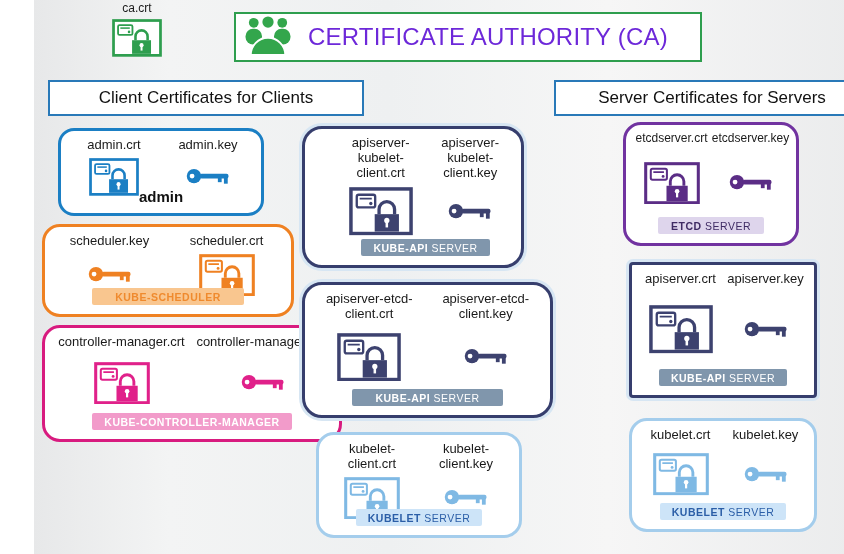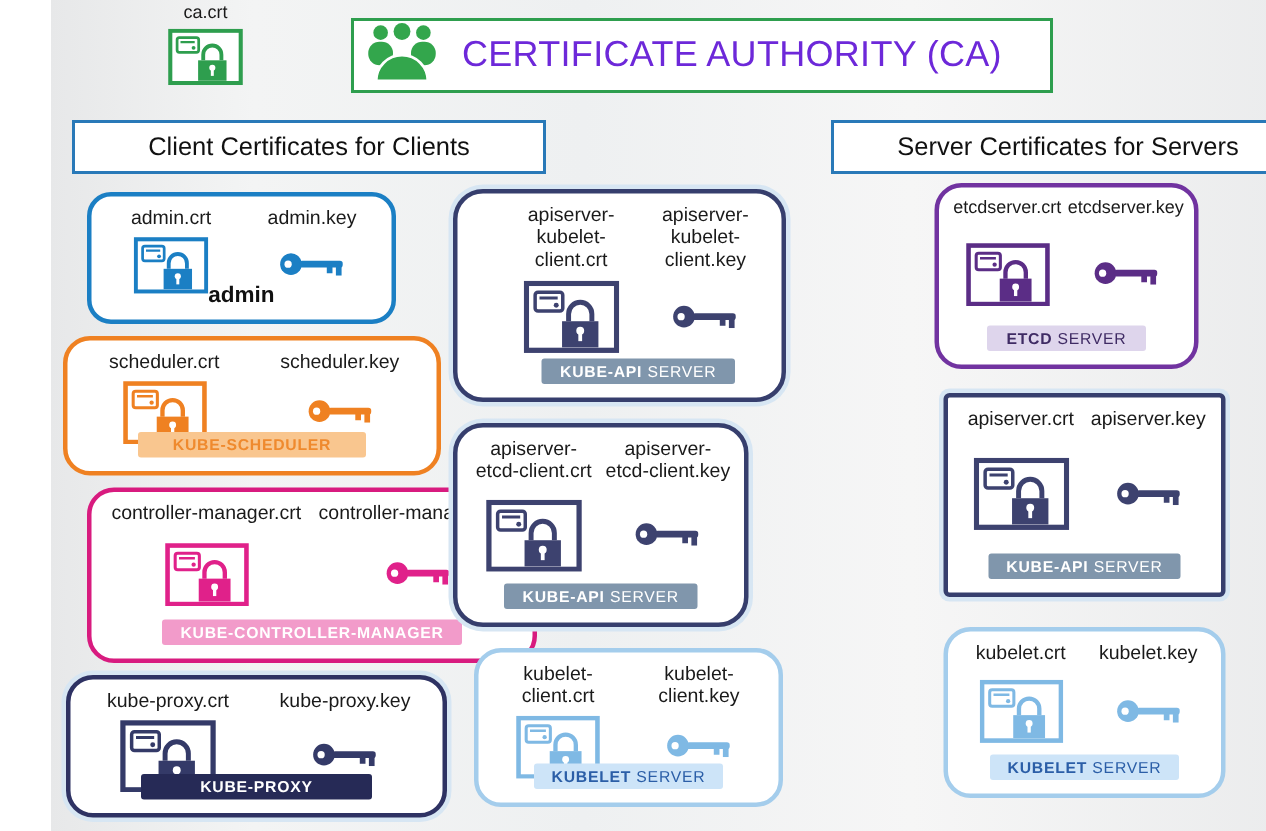--- a/index.html
+++ b/index.html
@@ -133,40 +133,40 @@
             </svg>
           </div>
       </div>
     </div>
     <div class="band band-plain"><b>admin</b><span></span></div>
   </div>
 
   <div class="card c-orange" style="left:8px;top:224px;width:252px;height:93px;">
     <div class="cols">
       <div class="cell">
+        <div class="lbl">scheduler.key</div>
+        <div class="iconwrap">
+            <svg class="key" viewBox="0 0 58 26">
+              <use href="#i-key"></use>
+            </svg>
+          </div>
+      </div>
+      <div class="cell">
         <div class="lbl">scheduler.crt</div>
         <div class="iconwrap">
             <svg class="cert" viewBox="0 0 66 50">
               <use href="#i-cert"></use>
             </svg>
           </div>
       </div>
-      <div class="cell">
-        <div class="lbl">scheduler.key</div>
-        <div class="iconwrap">
-            <svg class="key" viewBox="0 0 58 26">
-              <use href="#i-key"></use>
-            </svg>
-          </div>
-      </div>
     </div>
     <div class="band band-orange"><b>KUBE-SCHEDULER</b><span></span></div>
   </div>
 
-  <div class="card c-pink" style="left:24px;top:325px;width:300px;height:117px;">
+  <div class="card c-pink" style="left:8px;top:325px;width:300px;height:117px;">
     <div class="cols">
       <div class="cell">
         <div class="lbl">controller-manager.crt</div>
         <div class="iconwrap">
             <svg class="cert" viewBox="0 0 66 50">
               <use href="#i-cert"></use>
             </svg>
           </div>
       </div>
       <div class="cell">
@@ -174,167 +174,146 @@
         <div class="iconwrap">
             <svg class="key" viewBox="0 0 58 26">
               <use href="#i-key"></use>
             </svg>
           </div>
       </div>
     </div>
     <div class="band band-pink"><b>KUBE-CONTROLLER-MANAGER</b><span></span></div>
   </div>
 
-  <div class="card c-navy halo" style="left:10px;top:450px;width:254px;height:95px;">
-    <div class="cols">
-      <div class="cell">
-        <div class="lbl">kube-proxy.crt</div>
+
+  <div class="card c-mnavy halo" style="left:268px;top:126px;width:222px;height:142px;border-radius:20px;padding-left:25px;">
+    <div class="cols">
+      <div class="cell">
+        <div class="lbl">apiserver-kubelet-client.crt</div>
         <div class="iconwrap">
             <svg class="cert lg" viewBox="0 0 66 50">
               <use href="#i-cert"></use>
             </svg>
           </div>
       </div>
       <div class="cell">
-        <div class="lbl">kube-proxy.key</div>
-        <div class="iconwrap">
-            <svg class="key" viewBox="0 0 58 26">
-              <use href="#i-key"></use>
-            </svg>
-          </div>
-      </div>
-    </div>
-    <div class="band band-navy"><b>KUBE-PROXY</b><span></span></div>
-  </div>
-
-  <div class="card c-mnavy halo" style="left:268px;top:126px;width:222px;height:142px;border-radius:20px;padding-left:25px;">
-    <div class="cols">
-      <div class="cell">
-        <div class="lbl">apiserver-kubelet-client.crt</div>
+        <div class="lbl">apiserver-kubelet-client.key</div>
+        <div class="iconwrap">
+            <svg class="key" viewBox="0 0 58 26">
+              <use href="#i-key"></use>
+            </svg>
+          </div>
+      </div>
+    </div>
+    <div class="band band-slate"><b>KUBE-API</b><span> SERVER</span></div>
+  </div>
+
+  <div class="card c-mnavy halo" style="left:268px;top:282px;width:251px;height:136px;border-radius:20px;">
+    <div class="cols">
+      <div class="cell">
+        <div class="lbl">apiserver-etcd-client.crt</div>
         <div class="iconwrap">
             <svg class="cert lg" viewBox="0 0 66 50">
               <use href="#i-cert"></use>
             </svg>
           </div>
       </div>
       <div class="cell">
-        <div class="lbl">apiserver-kubelet-client.key</div>
+        <div class="lbl">apiserver-etcd-client.key</div>
         <div class="iconwrap">
             <svg class="key" viewBox="0 0 58 26">
               <use href="#i-key"></use>
             </svg>
           </div>
       </div>
     </div>
     <div class="band band-slate"><b>KUBE-API</b><span> SERVER</span></div>
   </div>
 
-  <div class="card c-mnavy halo" style="left:268px;top:282px;width:197px;height:136px;border-radius:20px;">
-    <div class="cols">
-      <div class="cell">
-        <div class="lbl">apiserver-etcd-client.crt</div>
+  <div class="card c-lblue" style="left:282px;top:432px;width:206px;height:106px;gap:42px;">
+    <div class="cols">
+      <div class="cell">
+        <div class="lbl">kubelet-client.crt</div>
+        <div class="iconwrap">
+            <svg class="cert" viewBox="0 0 66 50">
+              <use href="#i-cert"></use>
+            </svg>
+          </div>
+      </div>
+      <div class="cell">
+        <div class="lbl">kubelet-client.key</div>
+        <div class="iconwrap">
+            <svg class="key" viewBox="0 0 58 26">
+              <use href="#i-key"></use>
+            </svg>
+          </div>
+      </div>
+    </div>
+    <div class="band band-lblue"><b>KUBELET</b><span> SERVER</span></div>
+  </div>
+
+  <div class="card c-purple" style="left:589px;top:122px;width:176px;height:124px;">
+    <div class="cols">
+      <div class="cell">
+        <div class="lbl sm">etcdserver.crt</div>
+        <div class="iconwrap">
+            <svg class="cert" viewBox="0 0 66 50">
+              <use href="#i-cert"></use>
+            </svg>
+          </div>
+      </div>
+      <div class="cell">
+        <div class="lbl sm">etcdserver.key</div>
+        <div class="iconwrap">
+            <svg class="key" viewBox="0 0 58 26">
+              <use href="#i-key"></use>
+            </svg>
+          </div>
+      </div>
+    </div>
+    <div class="band band-lav"><b>ETCD</b><span> SERVER</span></div>
+  </div>
+
+  <div class="card c-mnavy halo" style="left:595px;top:262px;width:188px;height:136px;border-radius:4px;">
+    <div class="cols">
+      <div class="cell">
+        <div class="lbl">apiserver.crt</div>
         <div class="iconwrap">
             <svg class="cert lg" viewBox="0 0 66 50">
               <use href="#i-cert"></use>
             </svg>
           </div>
       </div>
       <div class="cell">
-        <div class="lbl">apiserver-etcd-client.key</div>
+        <div class="lbl">apiserver.key</div>
         <div class="iconwrap">
             <svg class="key" viewBox="0 0 58 26">
               <use href="#i-key"></use>
             </svg>
           </div>
       </div>
     </div>
     <div class="band band-slate"><b>KUBE-API</b><span> SERVER</span></div>
   </div>
 
-  <div class="card c-lblue" style="left:282px;top:432px;width:206px;height:106px;gap:42px;">
-    <div class="cols">
-      <div class="cell">
-        <div class="lbl">kubelet-client.crt</div>
-        <div class="iconwrap">
-            <svg class="cert" viewBox="0 0 66 50">
-              <use href="#i-cert"></use>
-            </svg>
-          </div>
-      </div>
-      <div class="cell">
-        <div class="lbl">kubelet-client.key</div>
+  <div class="card c-lblue" style="left:595px;top:418px;width:188px;height:114px;">
+    <div class="cols">
+      <div class="cell">
+        <div class="lbl">kubelet.crt</div>
+        <div class="iconwrap">
+            <svg class="cert" viewBox="0 0 66 50">
+              <use href="#i-cert"></use>
+            </svg>
+          </div>
+      </div>
+      <div class="cell">
+        <div class="lbl">kubelet.key</div>
         <div class="iconwrap">
             <svg class="key" viewBox="0 0 58 26">
               <use href="#i-key"></use>
             </svg>
           </div>
       </div>
     </div>
     <div class="band band-lblue"><b>KUBELET</b><span> SERVER</span></div>
   </div>
 
-  <div class="card c-purple" style="left:589px;top:122px;width:176px;height:124px;">
-    <div class="cols">
-      <div class="cell">
-        <div class="lbl sm">etcdserver.crt</div>
-        <div class="iconwrap">
-            <svg class="cert" viewBox="0 0 66 50">
-              <use href="#i-cert"></use>
-            </svg>
-          </div>
-      </div>
-      <div class="cell">
-        <div class="lbl sm">etcdserver.key</div>
-        <div class="iconwrap">
-            <svg class="key" viewBox="0 0 58 26">
-              <use href="#i-key"></use>
-            </svg>
-          </div>
-      </div>
-    </div>
-    <div class="band band-lav"><b>ETCD</b><span> SERVER</span></div>
-  </div>
-
-  <div class="card c-mnavy halo" style="left:595px;top:262px;width:188px;height:136px;border-radius:4px;">
-    <div class="cols">
-      <div class="cell">
-        <div class="lbl">apiserver.crt</div>
-        <div class="iconwrap">
-            <svg class="cert lg" viewBox="0 0 66 50">
-              <use href="#i-cert"></use>
-            </svg>
-          </div>
-      </div>
-      <div class="cell">
-        <div class="lbl">apiserver.key</div>
-        <div class="iconwrap">
-            <svg class="key" viewBox="0 0 58 26">
-              <use href="#i-key"></use>
-            </svg>
-          </div>
-      </div>
-    </div>
-    <div class="band band-slate"><b>KUBE-API</b><span> SERVER</span></div>
-  </div>
-
-  <div class="card c-lblue" style="left:595px;top:418px;width:188px;height:114px;">
-    <div class="cols">
-      <div class="cell">
-        <div class="lbl">kubelet.crt</div>
-        <div class="iconwrap">
-            <svg class="cert" viewBox="0 0 66 50">
-              <use href="#i-cert"></use>
-            </svg>
-          </div>
-      </div>
-      <div class="cell">
-        <div class="lbl">kubelet.key</div>
-        <div class="iconwrap">
-            <svg class="key" viewBox="0 0 58 26">
-              <use href="#i-key"></use>
-            </svg>
-          </div>
-      </div>
-    </div>
-    <div class="band band-lblue"><b>KUBELET</b><span> SERVER</span></div>
-  </div>
-
 </div>
 
 </body></html>

